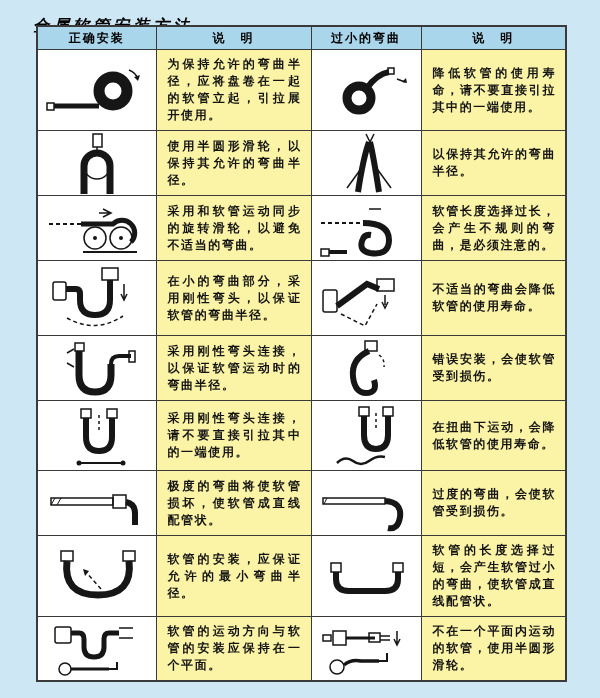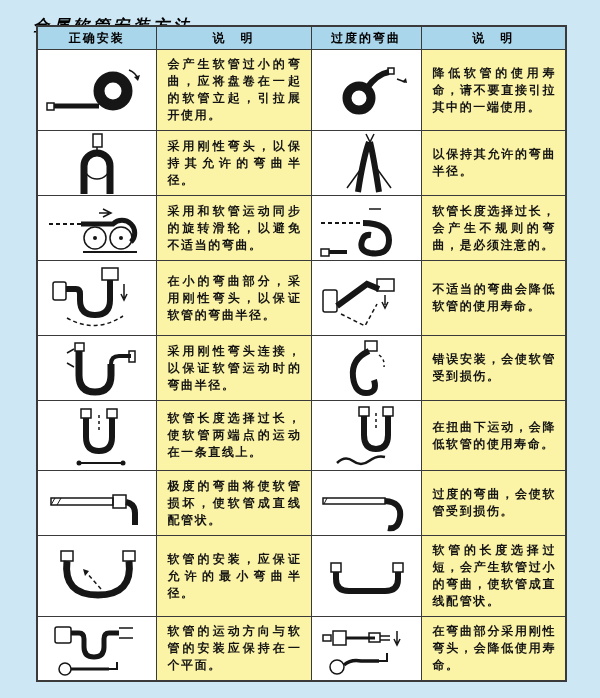--- a/index.html
+++ b/index.html
@@ -48,36 +48,36 @@
     <colgroup>
         <col class="c1">
         <col class="c2">
         <col class="c3">
         <col class="c4">
       </colgroup>
     <tbody>
         <tr>
       <th>正确安装</th>
       <th>说　明</th>
-      <th>过度的弯曲</th>
+      <th>过小的弯曲</th>
       <th>说　明</th>
     </tr>
 
     <tr style="height:78px">
       <td class="img">
         <svg class="ill" width="115" height="72" viewBox="0 0 115 72">
           <rect class="st" x="8" y="49" width="7" height="7" stroke-width="1.5"></rect>
           <path class="st" d="M15 52 H60" stroke-width="5"></path>
           <circle class="st" cx="74" cy="37" r="14" stroke-width="11"></circle>
           <path class="st" d="M90 16 q7 3 9 9" stroke-width="1.5"></path>
           <path d="M99 27 l2 -6 -6 2 z" fill="#161616"></path>
         </svg>
       </td>
       <td class="note">
-        <div class="note-inner">会产生软管过小的弯曲，应将盘卷在一起的软管立起，引拉展开使用。</div>
+        <div class="note-inner">为保持允许的弯曲半径，应将盘卷在一起的软管立起，引拉展开使用。</div>
       </td>
       <td class="img">
         <svg class="ill" width="106" height="72" viewBox="0 0 106 72">
           <circle class="st" cx="46" cy="44" r="12" stroke-width="9"></circle>
           <path class="st" d="M54 34 Q64 20 76 18" stroke-width="6"></path>
           <rect class="st" x="75" y="14" width="6" height="6" stroke-width="1.5"></rect>
           <path class="st" d="M84 25 l8 3" stroke-width="1.5"></path>
           <path d="M94 29 l-1 -5 -4 4 z" fill="#161616"></path>
         </svg>
       </td>
@@ -89,21 +89,21 @@
     <tr style="height:65px">
       <td class="img">
         <svg class="ill" width="115" height="62" viewBox="0 0 115 62">
           <rect class="st" x="54" y="2" width="9" height="13" stroke-width="1.5"></rect>
           <path class="st" d="M58 15 V22" stroke-width="1.5"></path>
           <circle class="st" cx="58" cy="34" r="13" stroke-width="1.5"></circle>
           <path class="st" d="M45 62 V34 A13 13 0 0 1 71 34 V62" stroke-width="7"></path>
         </svg>
       </td>
       <td class="note">
-        <div class="note-inner">采用刚性弯头，以保持其允许的弯曲半径。</div>
+        <div class="note-inner">使用半圆形滑轮，以保持其允许的弯曲半径。</div>
       </td>
       <td class="img">
         <svg class="ill" width="106" height="62" viewBox="0 0 106 62">
           <path class="st" d="M45 60 C49 34 53 18 56 10" stroke-width="6"></path>
           <path class="st" d="M66 60 C62 34 59 18 57 10" stroke-width="6"></path>
           <path class="st" d="M34 56 L50 34 M78 56 L62 34" stroke-width="1.5"></path>
           <path class="st" d="M53 2 l4 8 4 -8" stroke-width="1.5"></path>
         </svg>
       </td>
       <td class="note">
@@ -199,21 +199,21 @@
           <rect class="st" x="42" y="6" width="10" height="9" stroke-width="1.5"></rect>
           <rect class="st" x="68" y="6" width="10" height="9" stroke-width="1.5"></rect>
           <path class="st" d="M47 15 V34 Q47 48 60 48 Q73 48 73 34 V15" stroke-width="6"></path>
           <path class="st" d="M60 12 V30" stroke-width="1.5" stroke-dasharray="3 3"></path>
           <path class="st" d="M40 60 H84" stroke-width="2"></path>
           <circle cx="40" cy="60" r="2.5" fill="#161616"></circle>
           <circle cx="84" cy="60" r="2.5" fill="#161616"></circle>
         </svg>
       </td>
       <td class="note">
-        <div class="note-inner">软管长度选择过长，使软管两端点的运动在一条直线上。</div>
+        <div class="note-inner">采用刚性弯头连接，请不要直接引拉其中的一端使用。</div>
       </td>
       <td class="img">
         <svg class="ill" width="106" height="66" viewBox="0 0 106 66">
           <rect class="st" x="46" y="4" width="10" height="9" stroke-width="1.5"></rect>
           <rect class="st" x="70" y="4" width="10" height="9" stroke-width="1.5"></rect>
           <path class="st" d="M51 13 V32 Q51 46 63 46 Q75 46 75 32 V13" stroke-width="6"></path>
           <path class="st" d="M63 10 V26" stroke-width="1.5" stroke-dasharray="3 3"></path>
           <path class="st" d="M24 60 q8 -8 16 -2 t16 0 t16 -4" stroke-width="2.5"></path>
         </svg>
       </td>
@@ -292,18 +292,18 @@
           <path class="st" d="M33 19 H62" stroke-width="3"></path>
           <rect class="st" x="56" y="14" width="11" height="9" stroke-width="1.5"></rect>
           <path class="st" d="M67 17 h10 M67 21 h10" stroke-width="1.5"></path>
           <path class="st" d="M84 12 v12 M81 20 l3 6 3 -6" stroke-width="1.5"></path>
           <circle class="st" cx="24" cy="48" r="7" stroke-width="1.5"></circle>
           <path class="st" d="M31 46 Q38 40 48 42 H66" stroke-width="3.5"></path>
           <path class="st" d="M66 42 h8 v-8" stroke-width="2"></path>
         </svg>
       </td>
       <td class="note">
-        <div class="note-inner">在弯曲部分采用刚性弯头，会降低使用寿命。</div>
+        <div class="note-inner">不在一个平面内运动的软管，使用半圆形滑轮。</div>
       </td>
     </tr>
   </tbody>
     </table>
 </div>
 
 </body></html>

